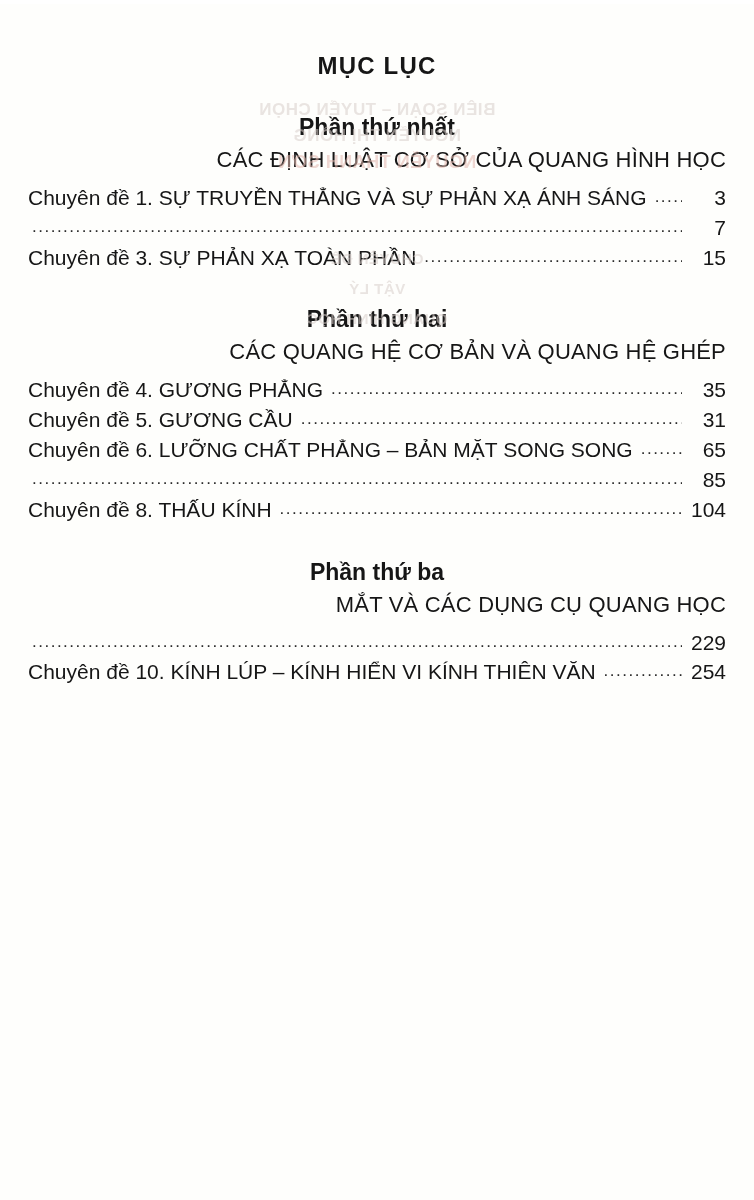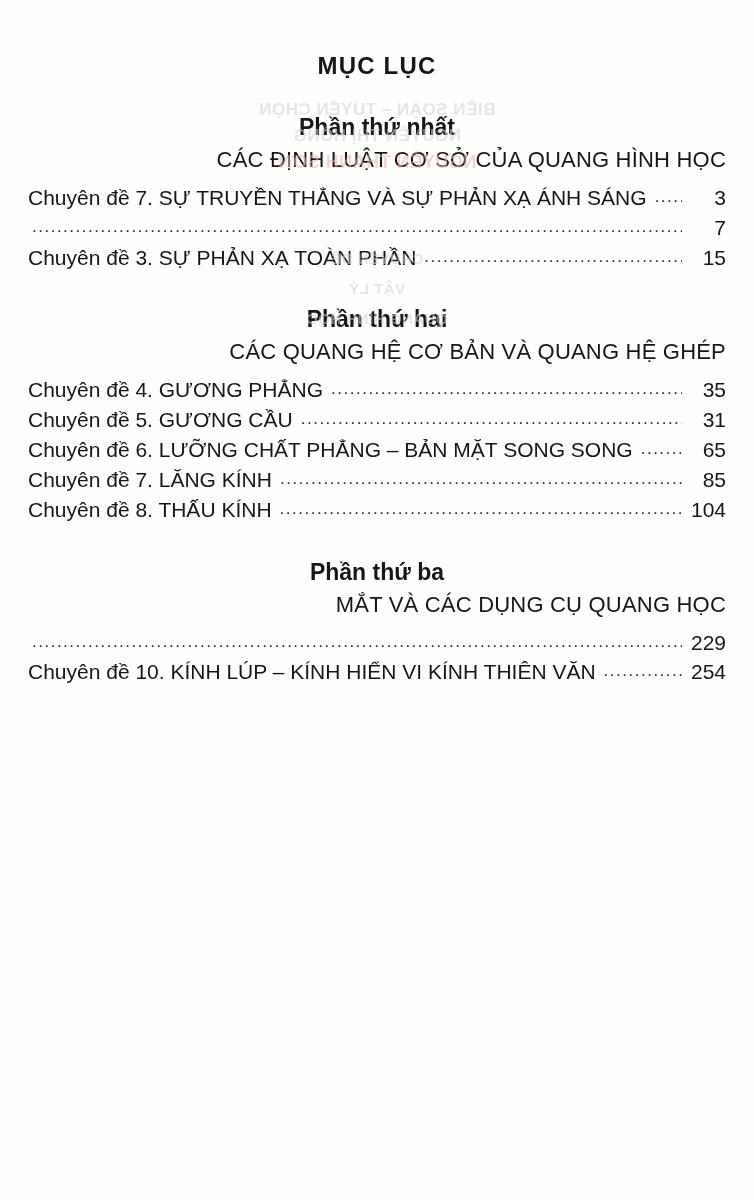--- a/index.html
+++ b/index.html
@@ -116,21 +116,21 @@
   <div class="bleed bleed-5">VẬT LÝ</div>
   <div class="bleed bleed-6">QUANG HÌNH HỌC</div>
 
   <h1 class="doc-title">MỤC LỤC</h1>
 
   <section class="part part-1">
     <div class="part-label">Phần thứ nhất</div>
     <div class="part-title">CÁC ĐỊNH LUẬT CƠ SỞ CỦA QUANG HÌNH HỌC</div>
     <ul class="entries">
       <li class="entry">
-        <span class="entry-label">Chuyên đề 7. SỰ TRUYỀN THẲNG VÀ  SỰ PHẢN XẠ ÁNH SÁNG</span>
+        <span class="entry-label">Chuyên đề 1. SỰ TRUYỀN THẲNG VÀ  SỰ PHẢN XẠ ÁNH SÁNG</span>
         <span class="entry-dots">............................................................................................................</span>
         <span class="entry-page">3</span>
       </li>
       <li class="entry">
         <span class="entry-dots">............................................................................................................</span>
         <span class="entry-page">7</span>
       </li>
       <li class="entry">
         <span class="entry-label">Chuyên đề 3. SỰ PHẢN XẠ TOÀN PHẦN</span>
         <span class="entry-dots">............................................................................................................</span>
@@ -152,21 +152,20 @@
         <span class="entry-label">Chuyên đề 5. GƯƠNG CẦU</span>
         <span class="entry-dots">............................................................................................................</span>
         <span class="entry-page">31</span>
       </li>
       <li class="entry">
         <span class="entry-label">Chuyên đề 6. LƯỠNG CHẤT PHẲNG – BẢN MẶT SONG SONG</span>
         <span class="entry-dots">............................................................................................................</span>
         <span class="entry-page">65</span>
       </li>
       <li class="entry">
-        <span class="entry-label">Chuyên đề 7. LĂNG KÍNH</span>
         <span class="entry-dots">............................................................................................................</span>
         <span class="entry-page">85</span>
       </li>
       <li class="entry">
         <span class="entry-label">Chuyên đề 8. THẤU KÍNH</span>
         <span class="entry-dots">............................................................................................................</span>
         <span class="entry-page">104</span>
       </li>
     </ul>
   </section>

